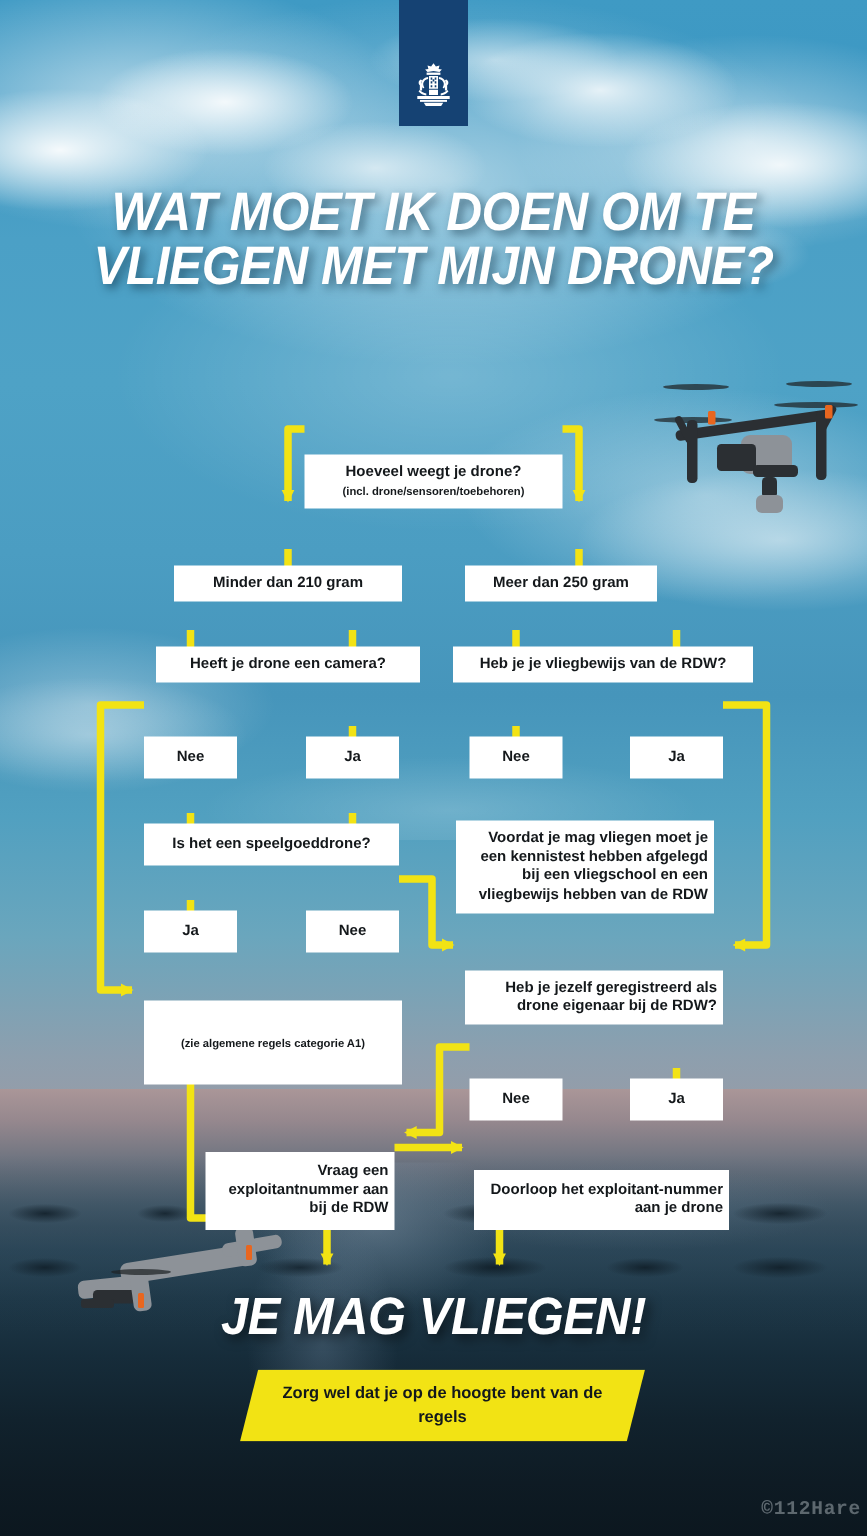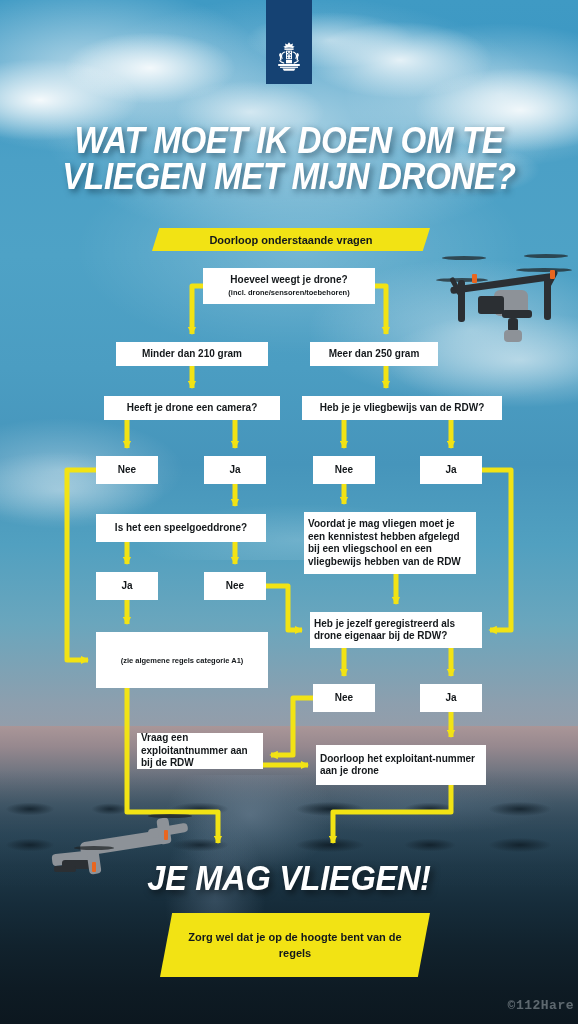--- a/index.html
+++ b/index.html
@@ -130,21 +130,21 @@
     font-size: 11px;
     font-weight: bold;
     display: flex; align-items: center; justify-content: center;
     text-align: center;
   }
   #banner-top {
     left: 152px; top: 228px; width: 278px; height: 23px;
     clip-path: polygon(2.6% 0, 100% 0, 97.4% 100%, 0 100%);
   }
   #banner-bottom {
-    left: 160px; top: 913px; width: 270px; height: 64px;
+    left: 160px; top: 913px; width: 270px; height: 48px;
     clip-path: polygon(4.5% 0, 100% 0, 95.5% 100%, 0 100%);
     line-height: 16px;
     padding: 0 22px;
   }
   #banner-bottom .bline { display: block; }
 
   .final-title {
     position: absolute; left: 0; top: 858px; width: 578px;
     z-index: 25;
     text-align: center;
@@ -162,25 +162,26 @@
   
   .node {
     position: absolute;
     background: #ffffff;
     color: #14181b;
     z-index: 20;
     display: flex;
     flex-direction: column;
     align-items: center;
     justify-content: center;
-    text-align: left;
+    text-align: right;
     font-size: 10px;
     font-weight: bold;
     line-height: 12.5px;
     padding: 2px 4px;
+    margin-top: 35px;
   }
   .node .sub {
     font-size: 7.5px;
     font-weight: bold;
     line-height: 10px;
     margin-top: 1px;
   }
   .node.small { font-size: 10px; }
 
   
@@ -244,21 +245,20 @@
         <path d="M8.5 27.5 h13 l-1.4 2.2 h-10.2 z"></path>
       </g>
     </svg>
   </div>
 
   <div class="main-title">
     <span class="ln">WAT MOET IK DOEN OM TE</span>
     <span class="ln">VLIEGEN MET MIJN DRONE?</span>
   </div>
 
-  <div class="banner" id="banner-top">Doorloop onderstaande vragen</div>
 
   <div class="drone" id="drone-top">
     <div class="d-prop" style="left:4px;  top:28px; width:52px;"></div>
     <div class="d-prop" style="left:84px; top:18px; width:56px;"></div>
     <div class="d-prop" style="left:10px; top:6px;  width:44px;"></div>
     <div class="d-prop" style="left:92px; top:4px;  width:44px;"></div>
     <div class="d-body" style="left:18px; top:30px; width:104px; height:7px; transform:rotate(-8deg);"></div>
     <div class="d-body" style="left:14px; top:34px; width:20px;  height:5px; transform:rotate(62deg);"></div>
     <div class="d-body" style="left:108px;top:28px; width:22px;  height:5px; transform:rotate(-62deg);"></div>
     <div class="d-body" style="left:26px; top:30px; width:7px;   height:42px;"></div>
@@ -392,21 +392,21 @@
       </div>
       <div class="node" style="left: 96px; top: 632px; width: 172px; height: 56px;">
         <span class="sub">(zie algemene regels categorie A1)</span>
       </div>
       <div class="node small" style="left: 313px; top: 684px; width: 62px; height: 28px;">
         <span>Nee</span>
       </div>
       <div class="node small" style="left: 420px; top: 684px; width: 62px; height: 28px;">
         <span>Ja</span>
       </div>
-      <div class="node" style="left: 137px; top: 733px; width: 126px; height: 36px;">
+      <div class="node" style="left: 137px; top: 733px; width: 126px; height: 52px;">
         <span>Vraag een exploitantnummer aan bij de RDW</span>
       </div>
       <div class="node" style="left: 316px; top: 745px; width: 170px; height: 40px;">
         <span>Doorloop het exploitant-nummer aan je drone</span>
       </div>
     </div>
 
   <div class="final-title">JE MAG VLIEGEN!</div>
 
   <div class="banner" id="banner-bottom">

